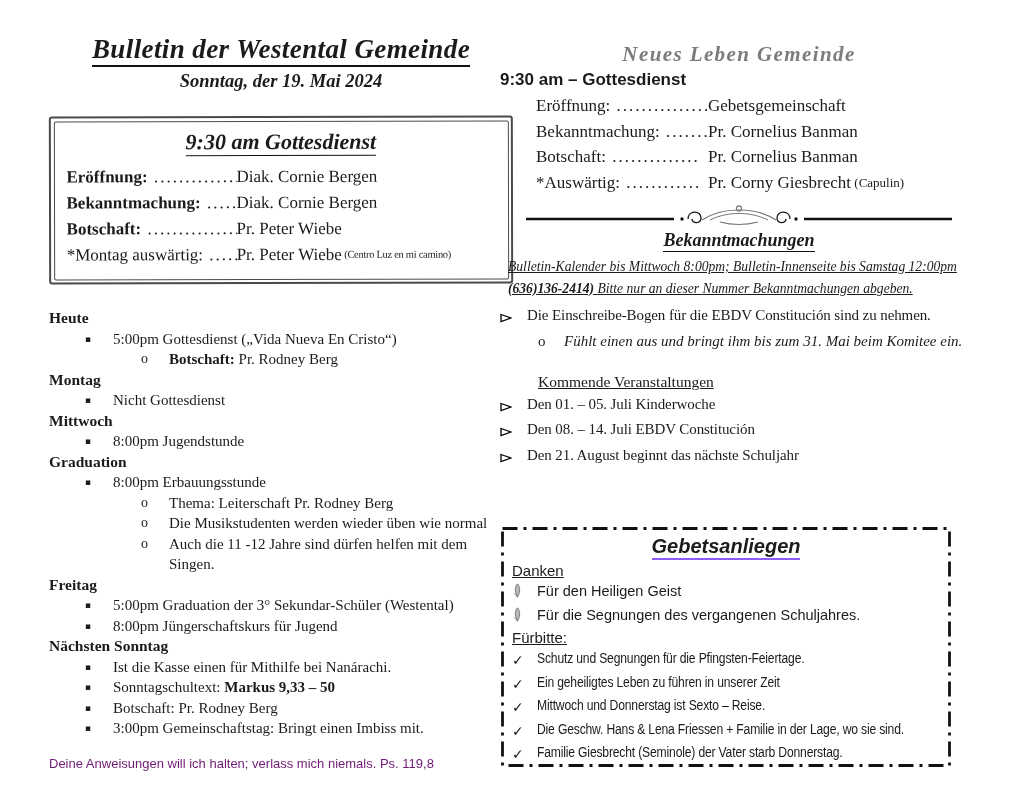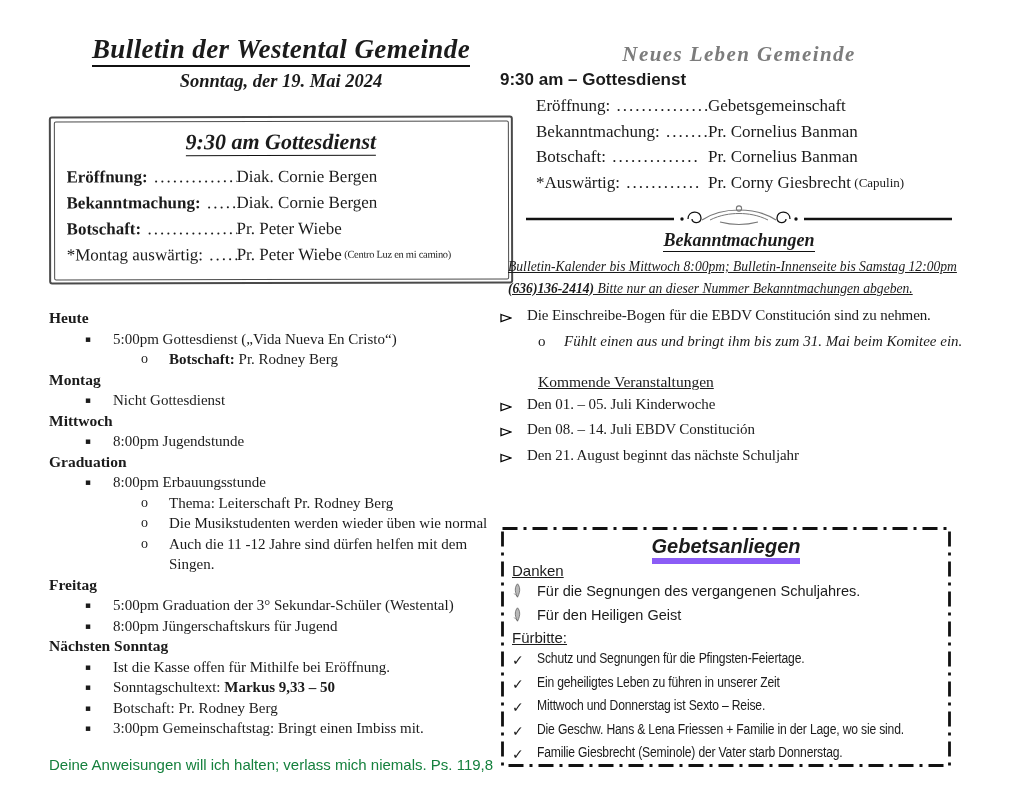--- a/index.html
+++ b/index.html
@@ -27,21 +27,21 @@
 
   
   .schedule{margin-top:24px;font-size:15px;line-height:20.5px;}
   .day{font-weight:bold;font-size:15.5px;}
   .item{display:flex;}
   .item.lvl1{margin-left:36px;}
   .item.lvl2{margin-left:92px;}
   .marker{flex:none;width:28px;}
   .lvl1 .marker{font-family:"DejaVu Sans",sans-serif;font-size:9px;}
   .lvl2 .marker{font-size:14px;}
-  .verse{margin-top:17px;font-family:"Liberation Sans",sans-serif;font-size:15px;color:#15803d;}
+  .verse{margin-top:17px;font-family:"Liberation Sans",sans-serif;font-size:13px;color:#701a75;}
 
   
   .script-title{text-align:center;font-size:21px;font-style:italic;font-weight:bold;color:#7c7c7c;letter-spacing:1.4px;}
   .service-time{text-align:left;font-family:"Liberation Sans",sans-serif;font-weight:bold;font-size:17px;margin-top:3px;}
   .right-rows{margin:3px 0 0 36px;}
   .right-rows .svc-left{width:172px;}
   .right-rows .svc-row{font-size:17px;line-height:25.5px;}
   .svc-note-r{font-size:13px;}
   .ornament{text-align:center;margin-top:9px;height:26px;}
   .ann-title{text-align:center;font-size:18px;font-weight:bold;font-style:italic;}
@@ -54,21 +54,21 @@
   .sub-row{display:flex;margin-left:38px;font-size:15px;font-style:italic;line-height:21px;}
   .sub-marker{flex:none;width:26px;font-style:normal;}
   .upcoming-title{margin:21px 0 3px 38px;font-size:15.5px;text-decoration:underline;}
 
   
   .prayer-box{position:absolute;left:0;top:484px;width:452px;height:242px;box-sizing:border-box;
               padding:9px 12px;font-family:"Liberation Sans",sans-serif;}
   .prayer-border{position:absolute;left:0;top:0;}
   .pb-inner{position:relative;}
   .pb-title{text-align:center;font-size:20px;font-weight:bold;font-style:italic;margin-bottom:3px;}
-  .pb-title .u{border-bottom:6px solid #8b5cf6;padding-bottom:1px;}
+  .pb-title .u{border-bottom:2px solid #8b5cf6;padding-bottom:1px;}
   .pb-header{font-size:15px;text-decoration:underline;line-height:20px;}
   .p-item{display:flex;font-size:14.5px;line-height:21.5px;}
   .p-icon{flex:none;width:25px;padding-top:2px;}
   .check{font-family:"DejaVu Sans",sans-serif;font-size:14px;}
   .p-item .txt{white-space:nowrap;}
   .p-item .condense{display:inline-block;transform:scaleX(.88);transform-origin:left center;
                     font-size:13.8px;letter-spacing:-.2px;}
 </style>
 </head>
 <body>
@@ -150,21 +150,21 @@
           <span class="marker">▪</span>
           <span class="itext">5:00pm Graduation der 3° Sekundar-Schüler (Westental)</span>
         </div>
         <div class="item lvl1">
           <span class="marker">▪</span>
           <span class="itext">8:00pm Jüngerschaftskurs für Jugend</span>
         </div>
         <div class="day">Nächsten Sonntag</div>
         <div class="item lvl1">
           <span class="marker">▪</span>
-          <span class="itext">Ist die Kasse offen für Mithilfe bei Eröffnung.</span>
+          <span class="itext">Ist die Kasse einen für Mithilfe bei Nanárachi.</span>
         </div>
         <div class="item lvl1">
           <span class="marker">▪</span>
           <span class="itext">Sonntagschultext: <b>Markus 9,33 – 50</b></span>
         </div>
         <div class="item lvl1">
           <span class="marker">▪</span>
           <span class="itext">Botschaft: Pr. Rodney Berg</span>
         </div>
         <div class="item lvl1">
@@ -266,28 +266,28 @@
         <div class="pb-title">
           <span class="u">Gebetsanliegen</span>
         </div>
         <div class="pb-header">Danken</div>
         <div id="thanks-list">
             <div class="p-item">
               <span class="p-icon"><svg width="11" height="15" viewBox="0 0 11 15">
                   <path d="M5.5,0.8 C8,3.4 8.6,8 6,13.2 L5.5,14.2 L5,13.2 C2.4,8 3,3.4 5.5,0.8 Z" fill="#b9b9b9" stroke="#555" stroke-width="0.7"></path>
                   <path d="M2.2,10.5 C3.4,11.8 4.4,12.8 5.5,13.6" fill="none" stroke="#555" stroke-width="0.7"></path>
                 </svg></span>
-              <span class="txt">Für die Segnungen des vergangenen Schuljahres.</span>
+              <span class="txt">Für den Heiligen Geist</span>
             </div>
             <div class="p-item">
               <span class="p-icon"><svg width="11" height="15" viewBox="0 0 11 15">
                   <path d="M5.5,0.8 C8,3.4 8.6,8 6,13.2 L5.5,14.2 L5,13.2 C2.4,8 3,3.4 5.5,0.8 Z" fill="#b9b9b9" stroke="#555" stroke-width="0.7"></path>
                   <path d="M2.2,10.5 C3.4,11.8 4.4,12.8 5.5,13.6" fill="none" stroke="#555" stroke-width="0.7"></path>
                 </svg></span>
-              <span class="txt">Für den Heiligen Geist</span>
+              <span class="txt">Für die Segnungen des vergangenen Schuljahres.</span>
             </div>
           </div>
         <div class="pb-header">Fürbitte:</div>
         <div id="intercession-list" class="intercession">
             <div class="p-item">
               <span class="p-icon check">✓</span>
               <span class="txt condense">Schutz und Segnungen für die Pfingsten-Feiertage.</span>
             </div>
             <div class="p-item">
               <span class="p-icon check">✓</span>

